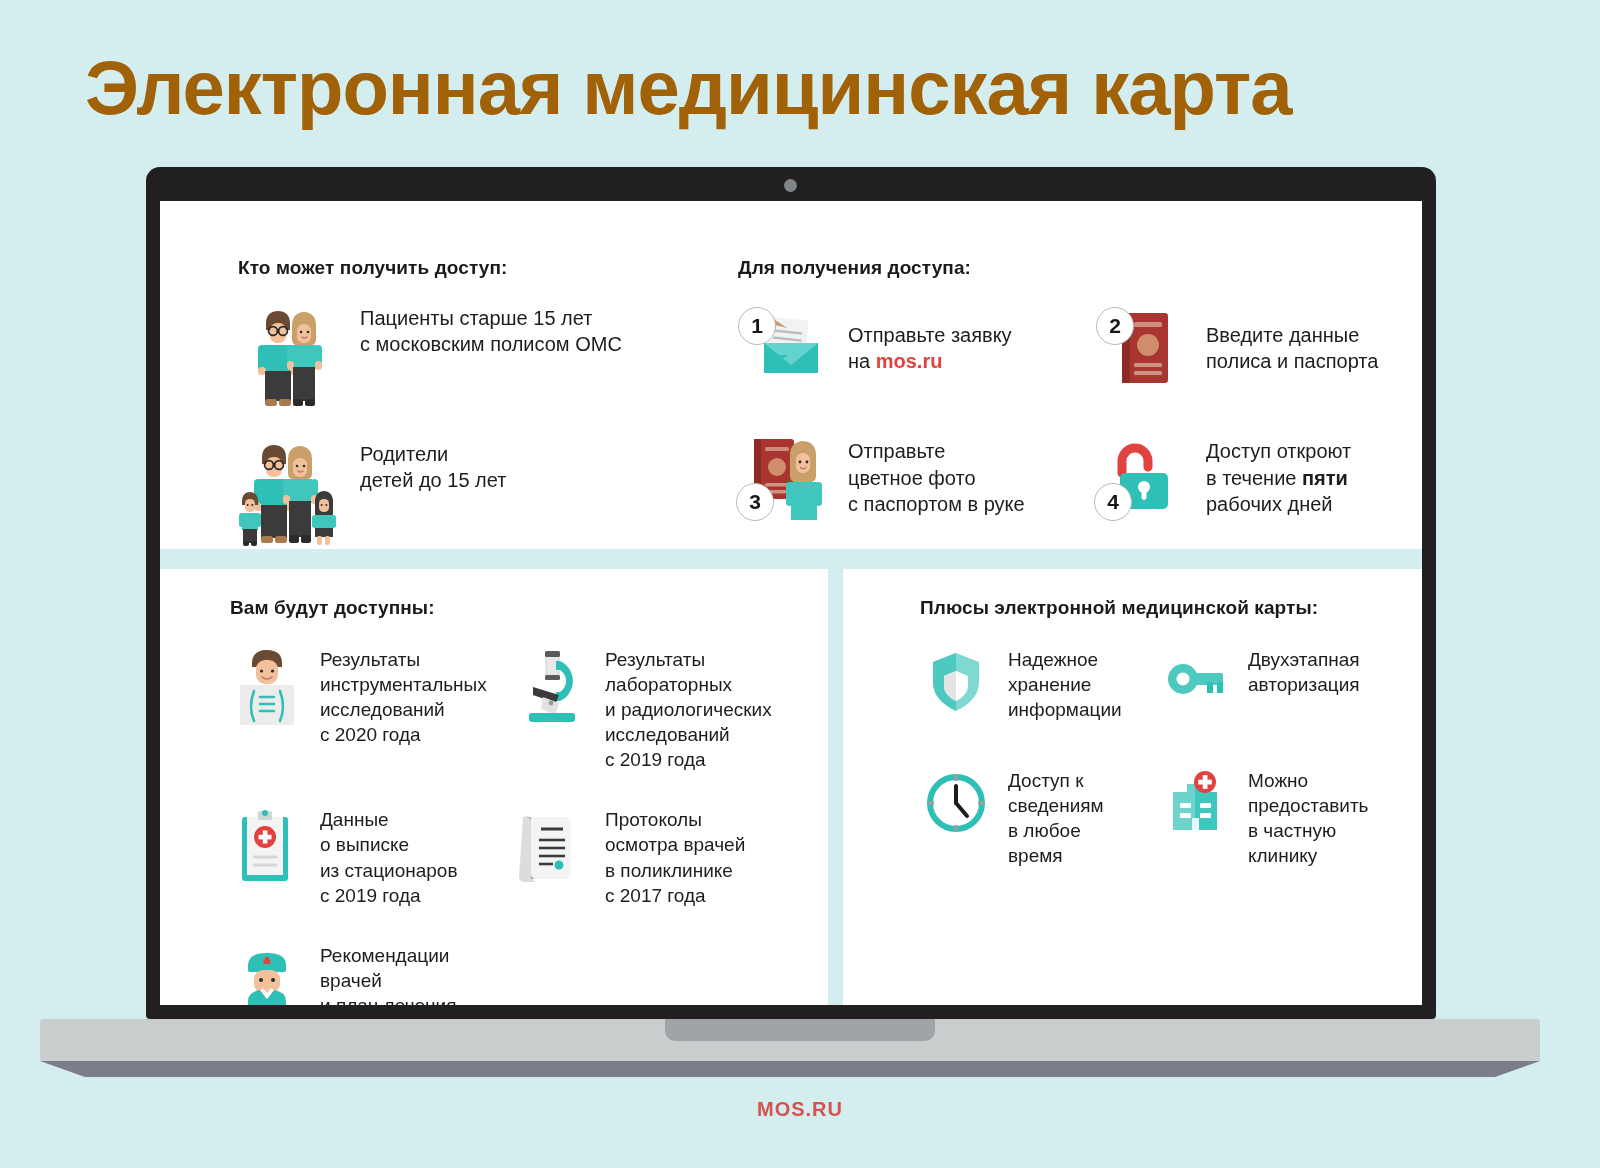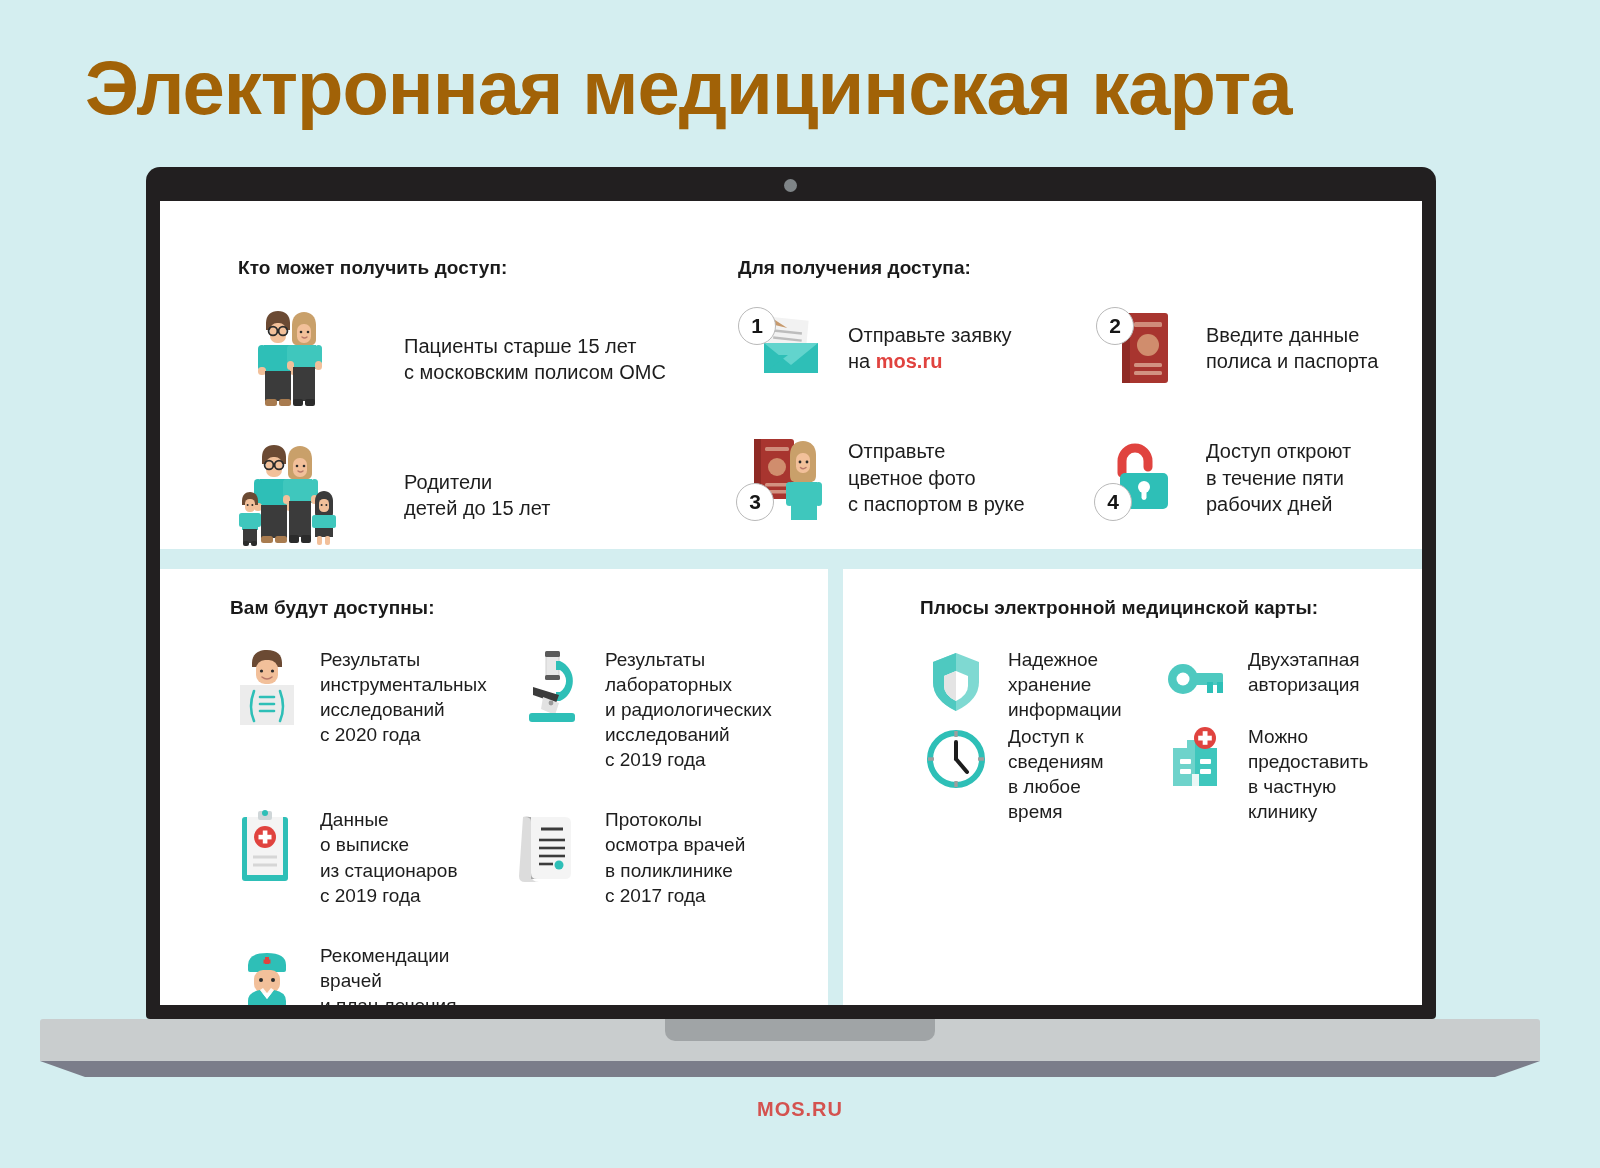--- a/index.html
+++ b/index.html
@@ -75,48 +75,48 @@
   .p-avail { left: 70px;  top: 28px;  width: 600px; }
   .p-plus  { left: 760px; top: 28px;  width: 470px; }
   .icon-box { flex: 0 0 auto; display: flex; align-items: center; justify-content: center; }
   .row-text {
     font-size: 20px; line-height: 1.30; color: #1d1d1d;
     font-weight: 400;
   }
   .txt-sm { font-size: 19px; line-height: 1.32; }
 
   
-  .who-item { display: flex; align-items: center; margin-bottom: 28px; gap: 44px; }
+  .who-item { display: flex; align-items: flex-start; margin-bottom: 28px; }
   .who-item .icon-box { width: 100px; height: 108px; }
   .who-item .row-text { margin-left: 22px; }
 
   
   .steps-grid { display: grid; grid-template-columns: 358px 300px; row-gap: 44px; }
   .step { display: flex; align-items: center; }
   .step .stepicon { position: relative; width: 96px; height: 86px; flex: 0 0 auto; }
   .step .steptext { margin-left: 14px; font-size: 20px; line-height: 1.32; color: #1d1d1d; }
-  .step .steptext b { font-weight: 400; }
+  .step .steptext b { font-weight: 700; }
   .badge {
     position: absolute; width: 38px; height: 38px; border-radius: 50%;
     background: #fff; border: 1.6px solid #b9b9b9;
     display: flex; align-items: center; justify-content: center;
     font-size: 21px; font-weight: 700; color: #161616; z-index: 3;
   }
   .badge.tl { left: 0;  top: 2px; }
   .badge.bl { left: -2px; bottom: 0; }
   .link-red { color: #e0433f; font-weight: 700; }
 
   
   .avail-grid { display: grid; grid-template-columns: 285px 290px; row-gap: 33px; }
   .avail-item { display: flex; align-items: flex-start; }
   .avail-item .icon-box { width: 74px; height: 84px; }
   .avail-item .row-text { margin-left: 16px; padding-top: 2px; }
 
   
-  .plus-grid { display: grid; grid-template-columns: 240px 230px; }
+  .plus-grid { display: grid; grid-template-columns: 240px 230px; row-gap: 44px; }
   .plus-item { display: flex; align-items: flex-start; }
   .plus-item .icon-box { width: 72px; height: 74px; }
   .plus-item .row-text { margin-left: 16px; padding-top: 2px; }
 
   .note-red {
     margin-top: 46px; font-size: 19px; line-height: 1.34;
     color: #e0615c; font-weight: 400; max-width: 430px;
   }
 
   

